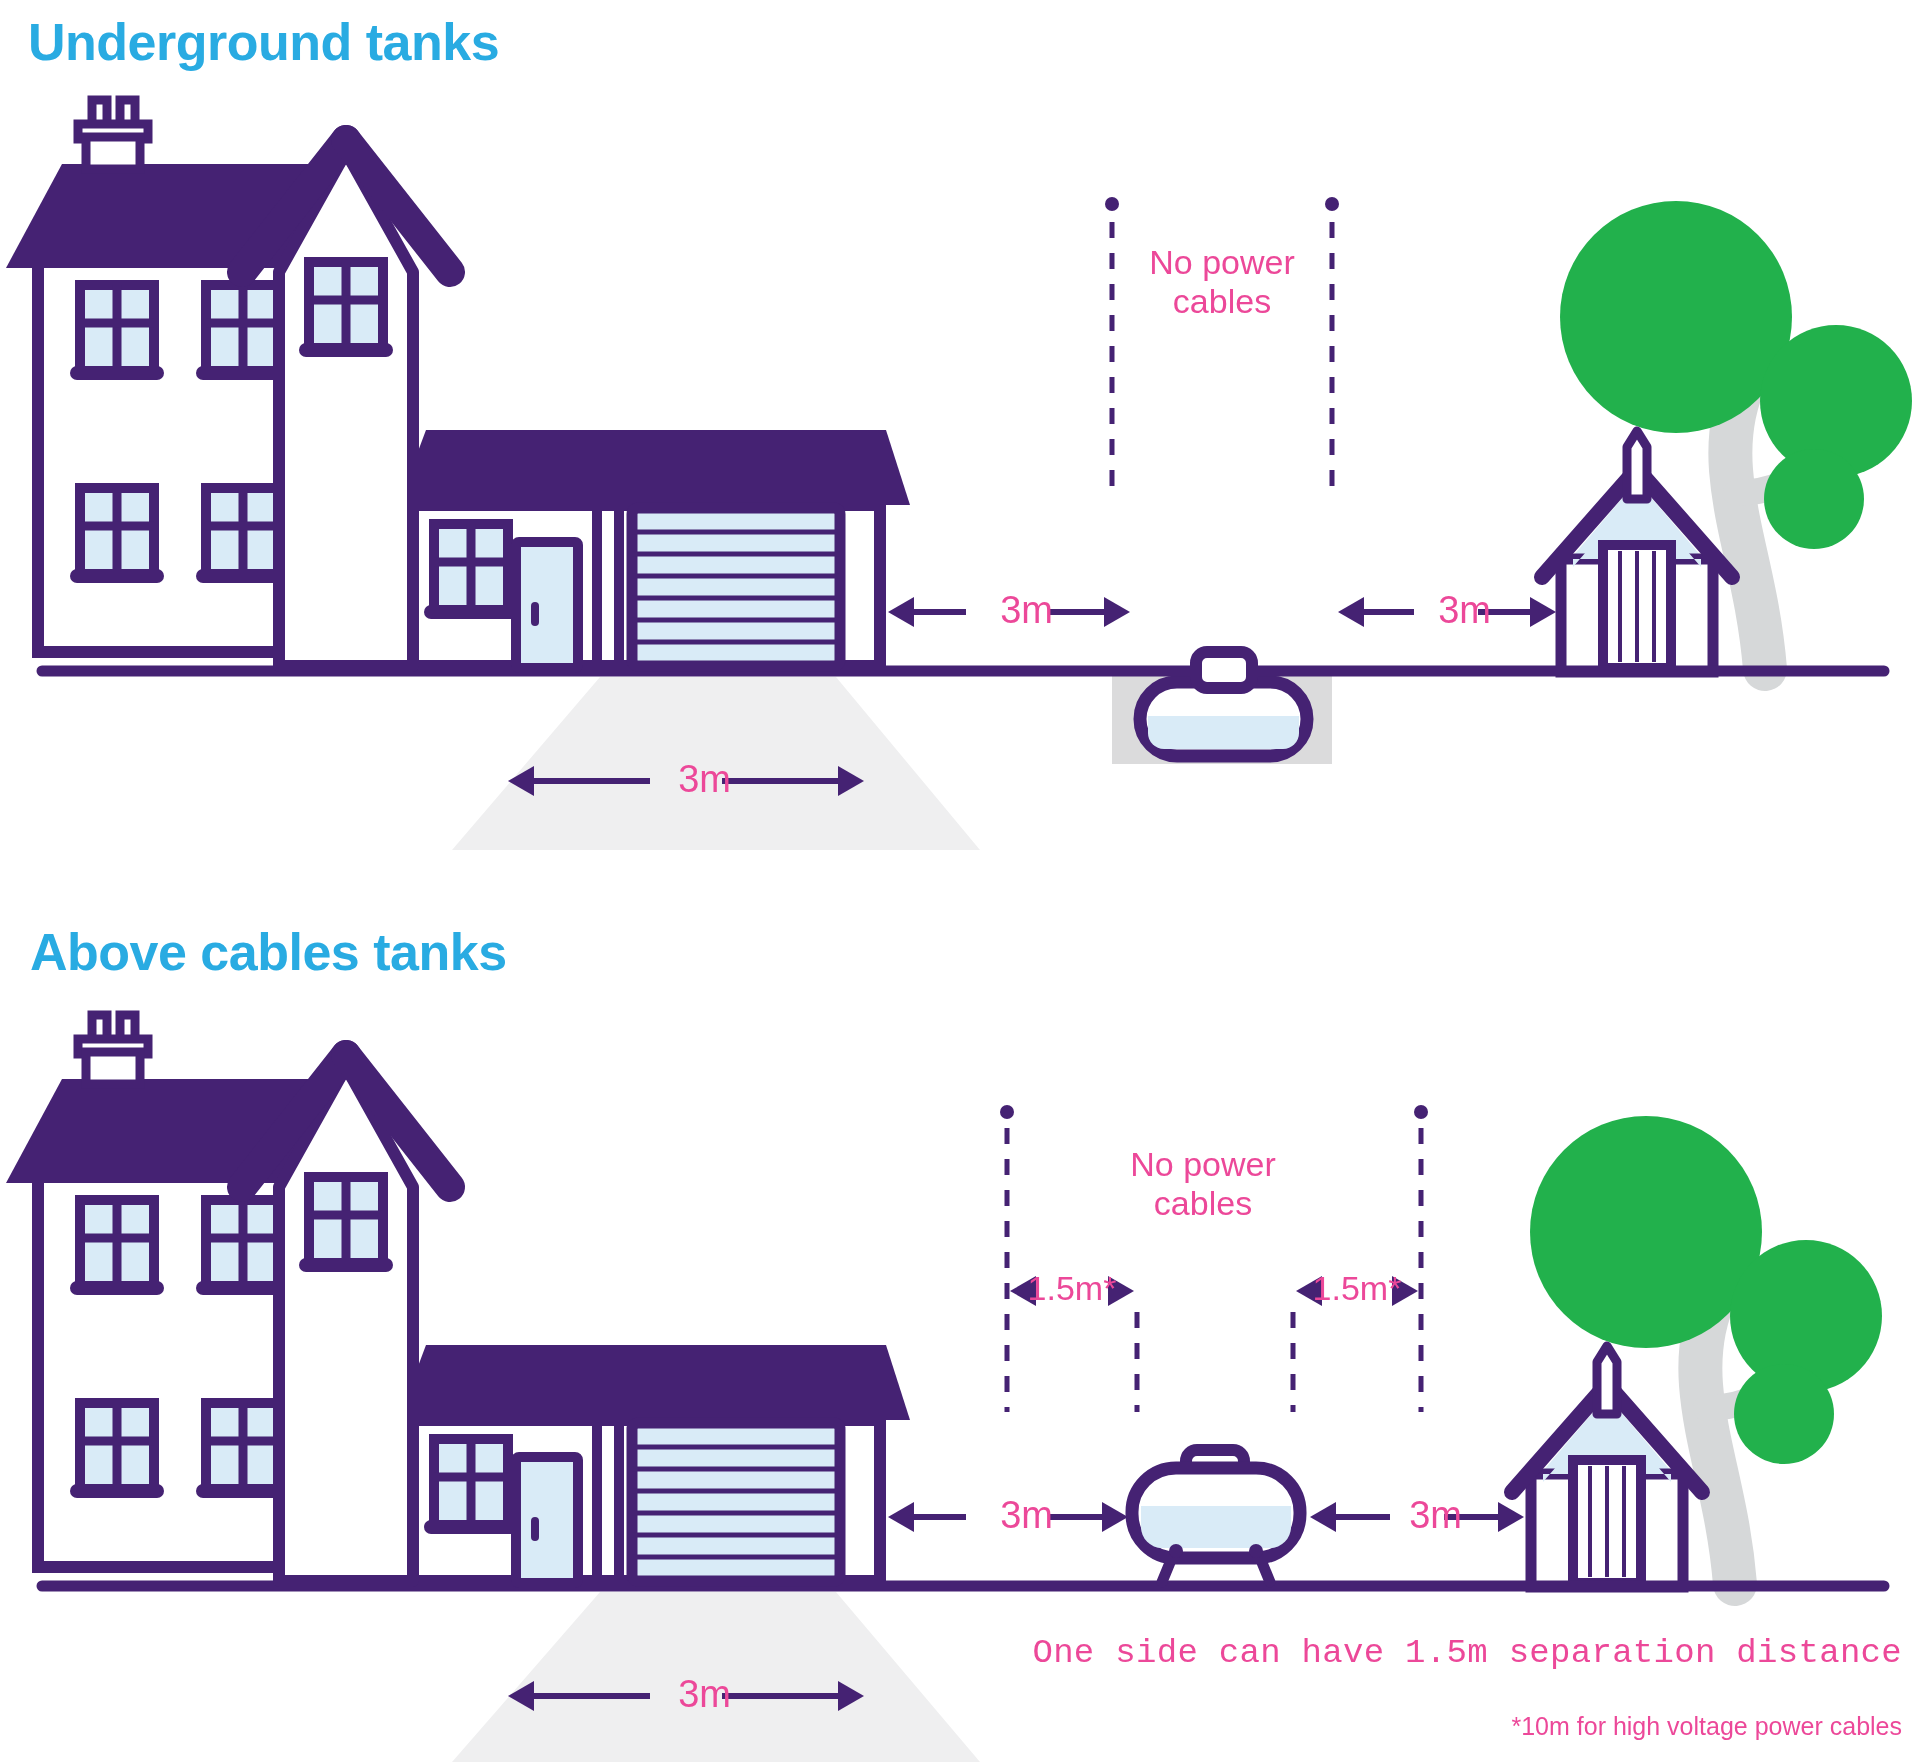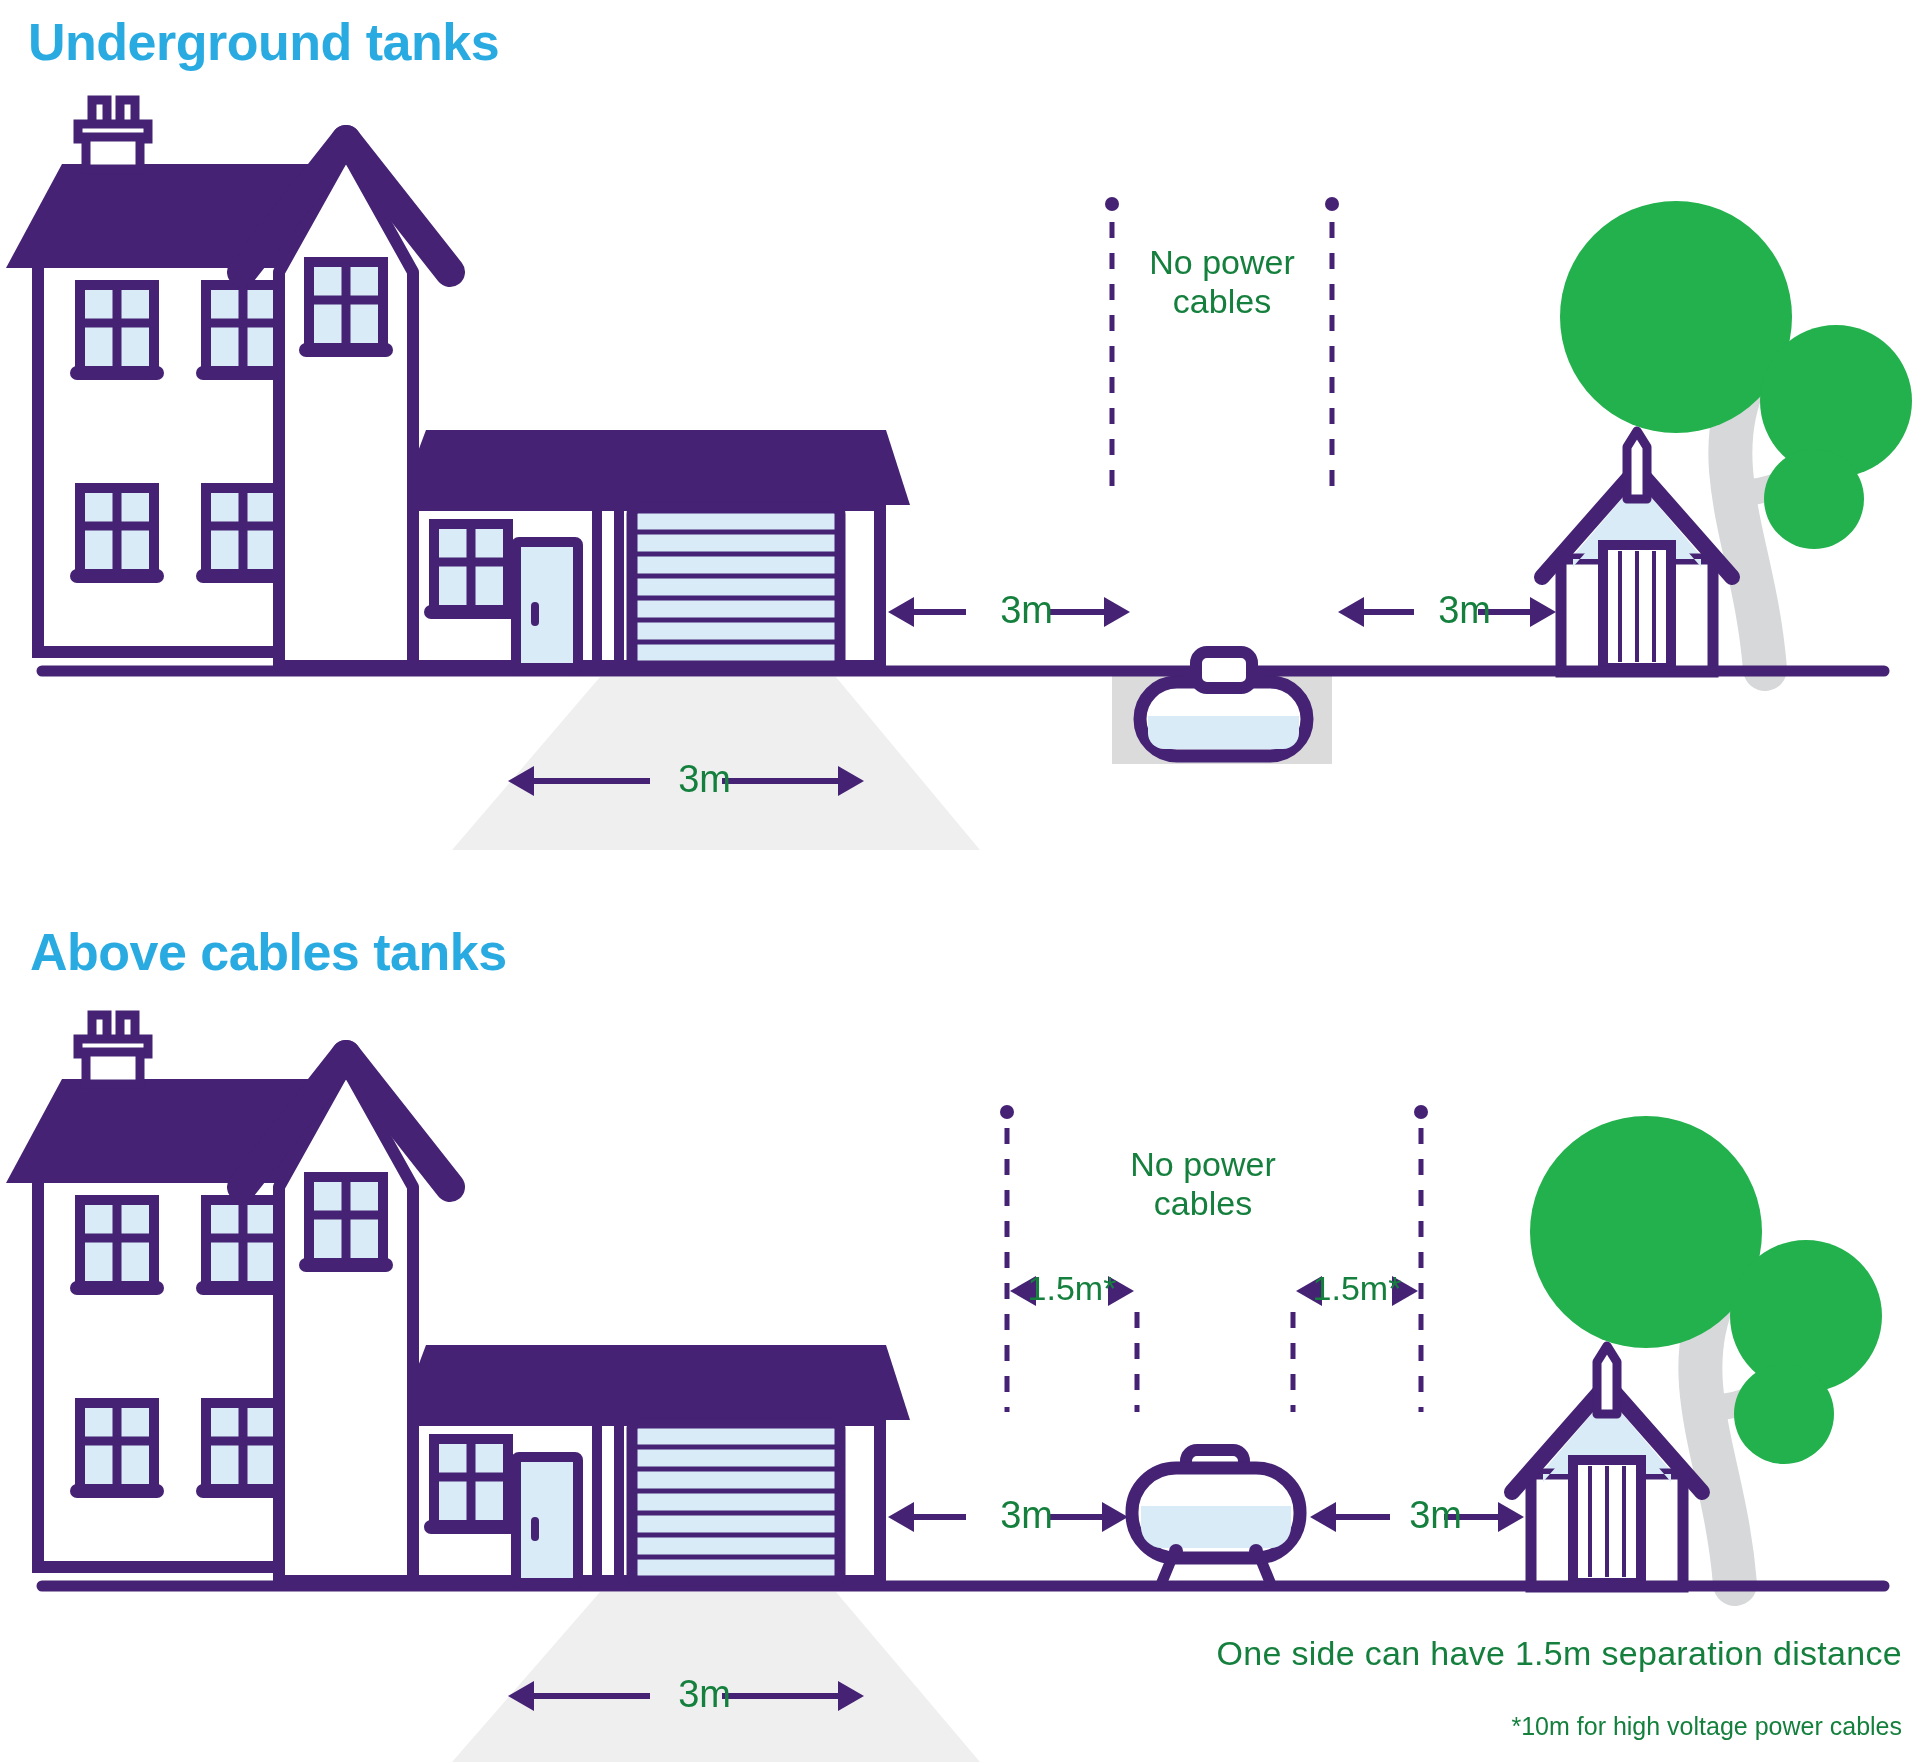--- a/index.html
+++ b/index.html
@@ -1,21 +1,21 @@
 <!DOCTYPE html>
 <html><head>
 <meta charset="utf-8">
 <style>
   html,body{margin:0;padding:0;background:#fff;}
   .canvas{
     position:relative;width:1920px;height:1762px;background:#fff;overflow:hidden;
     font-family:"Liberation Sans",sans-serif;
   }
   svg.scene{position:absolute;left:0;top:0;}
-  .txt{position:absolute;color:#15803d;white-space:nowrap;}
+  .txt{position:absolute;color:#ec4899;white-space:nowrap;}
   .title{font-size:52px;font-weight:700;color:#29ABE2;letter-spacing:-0.5px;}
   .npc{font-size:34px;line-height:1.16;text-align:center;white-space:normal;}
   .dim{font-size:38px;width:90px;text-align:right;}
   .dim15{font-size:34px;width:110px;text-align:center;}
   .note1{font-size:34px;width:902px;text-align:right;letter-spacing:0.3px;}
   .note2{font-size:25px;width:902px;text-align:right;}
 </style>
 </head>
 <body>
 
@@ -214,16 +214,16 @@
 
 <div class="txt npc" style="left:1108px;top:1145px;width:190px;">No power cables</div>
 
 <div class="txt dim15" style="left:1017px;top:1269px;">1.5m*</div>
 <div class="txt dim15" style="left:1302px;top:1269px;">1.5m*</div>
 
 <div class="txt dim" style="left:963px;top:1494px;">3m</div>
 <div class="txt dim" style="left:1372px;top:1494px;">3m</div>
 <div class="txt dim" style="left:641px;top:1673px;">3m</div>
 
-<div class="txt note1" style="left:1000px;top:1634px;">One side can have 1.5m separation distance</div>
+<div class="txt note1" style="left:1000px;top:1634px;font-family:Liberation Mono, monospace;">One side can have 1.5m separation distance</div>
 <div class="txt note2" style="left:1000px;top:1712px;text-align:right;">*10m for high voltage power cables</div>
 
 </div>
 
 </body></html>

